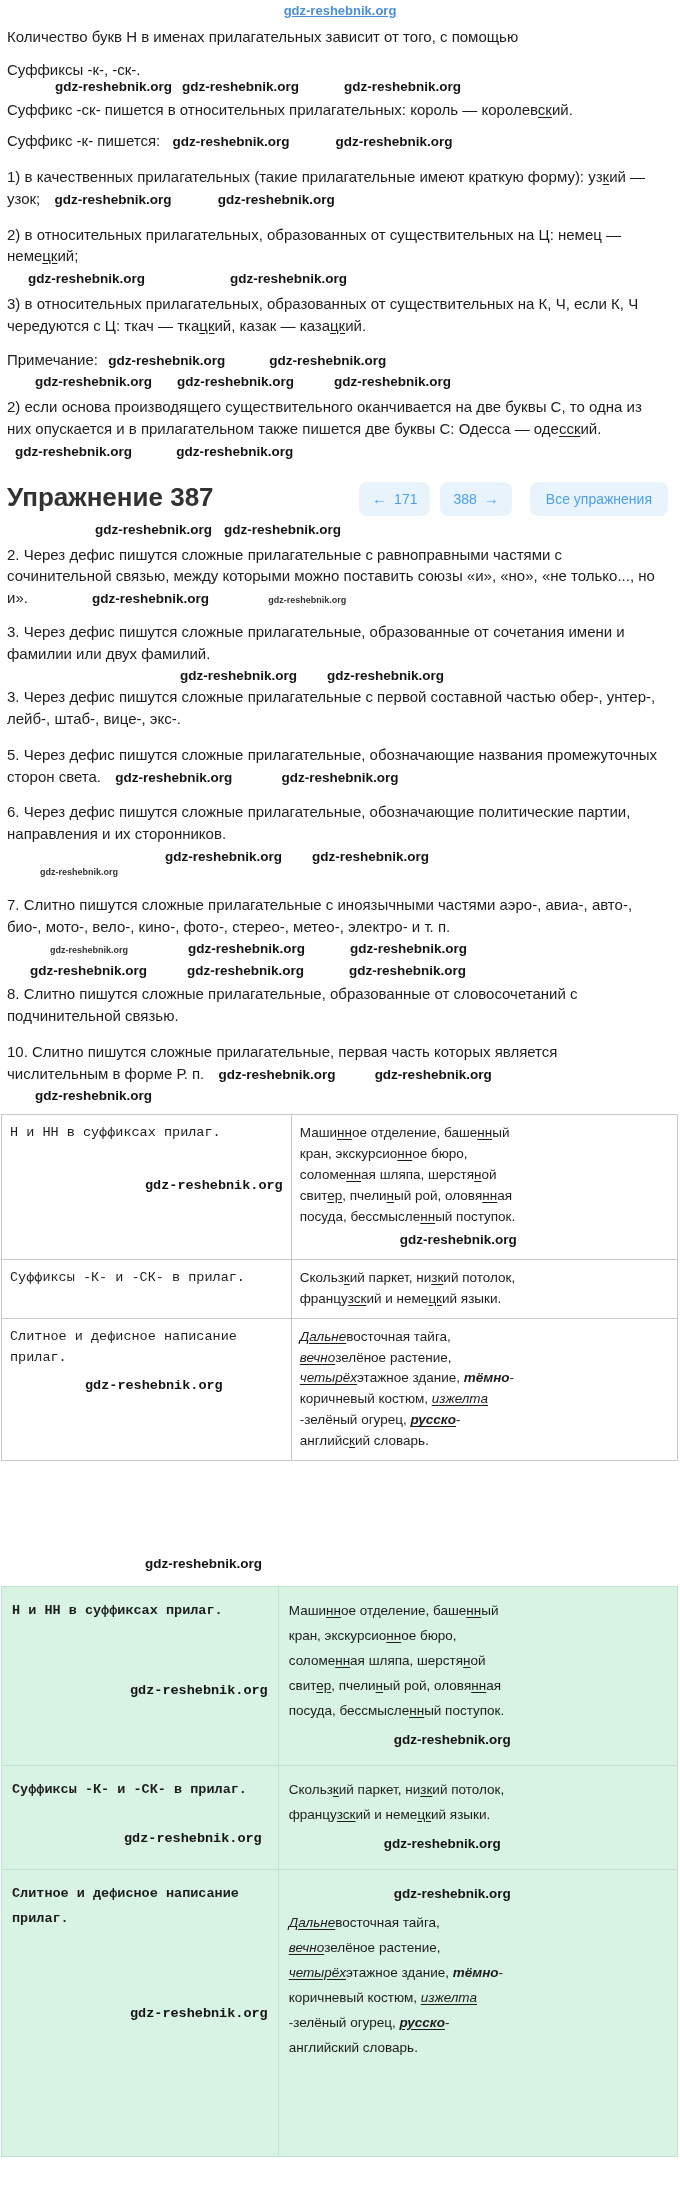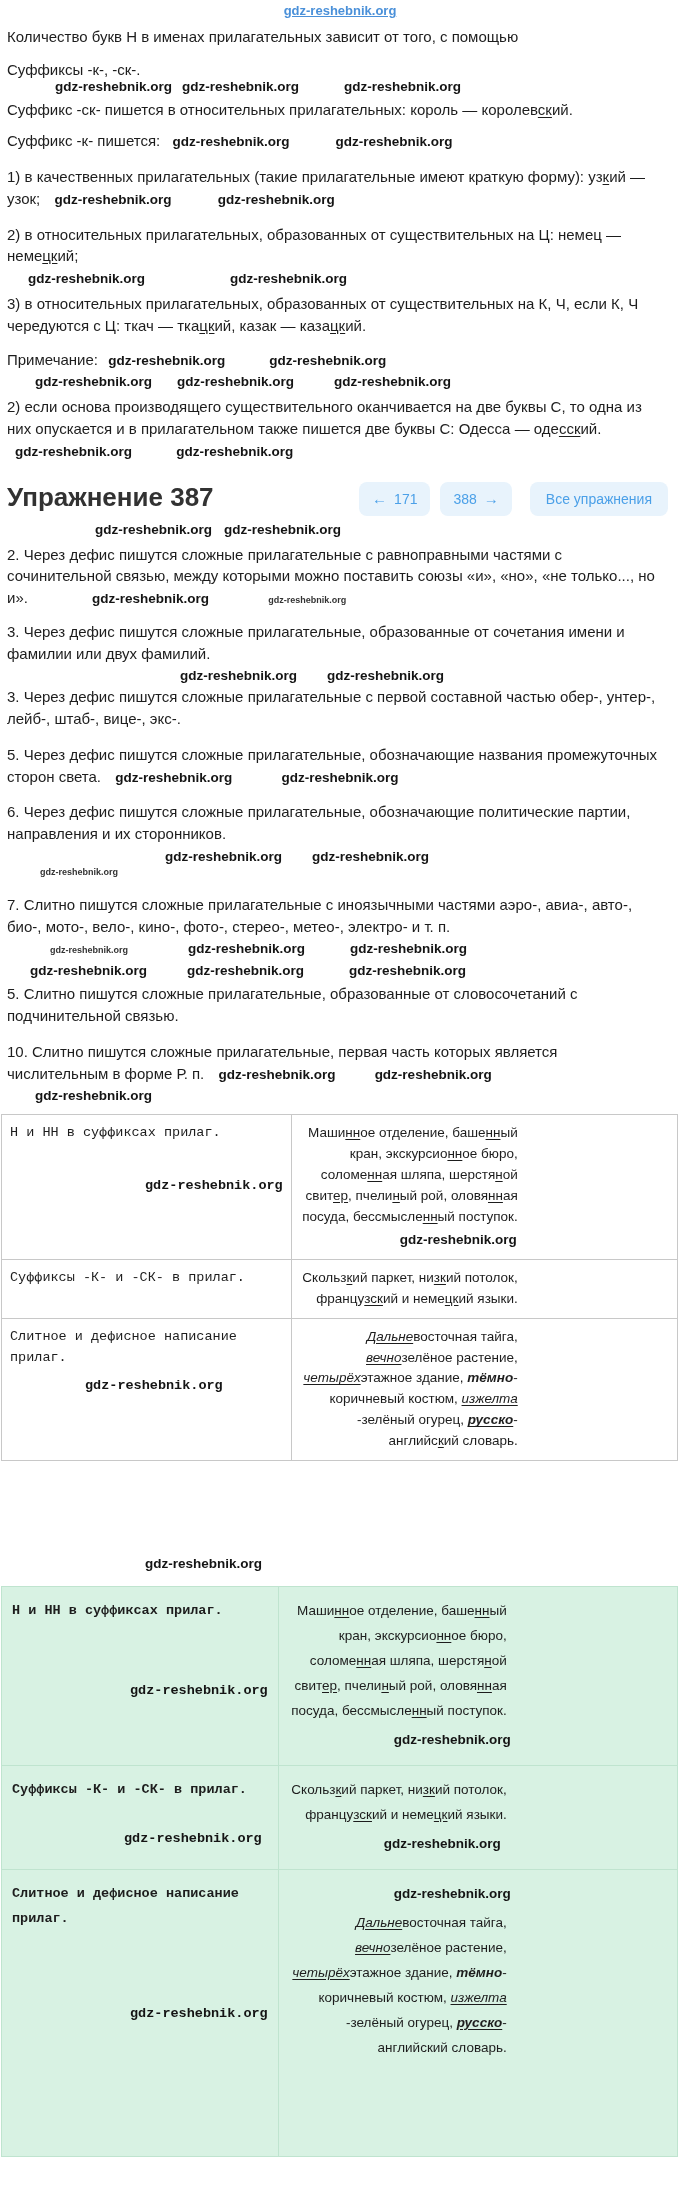--- a/index.html
+++ b/index.html
@@ -21,21 +21,21 @@
   .btn{display:inline-flex;align-items:center;gap:7px;background:#e8f3fc;
     color:#4ba0e8;border:none;border-radius:8px;font-size:14px;
     font-family:inherit;padding:9px 13px;cursor:pointer;}
   .btn.wide{padding:9px 16px;}
   .btn .arr{font-size:15px;line-height:1;}
   table{border-collapse:collapse;width:677px;margin-left:1px;
     font-size:13.5px;line-height:1.55;color:#1d1d1d;}
   .t1{margin-top:8px;}
   .t1 td{border:1px solid #c8c8c8;vertical-align:top;padding:8px;}
   td.lbl{width:238px;font-family:Liberation Mono, monospace;}
-  .cnt-inner{max-width:218px;text-align:right;}
+  .cnt-inner{max-width:218px;}
   .t2{background:#d8f2e3;margin-top:12px;line-height:1.85;}
   .t2 td{border:1px solid #bfe4cf;vertical-align:top;padding:12px 10px;}
   .t2 td.lbl{font-weight:700;}
 </style>
 </head>
 <body>
 
 <div class="page">
 
   <a class="toplink" href="#">gdz-reshebnik.org</a>
@@ -154,21 +154,21 @@
     <span class="wm" style="margin-left:45px">gdz-reshebnik.org</span>
   </div>
 
 
   <div class="wmrow">
     <span class="wm" style="margin-left:30px">gdz-reshebnik.org</span>
     <span class="wm" style="margin-left:40px">gdz-reshebnik.org</span>
     <span class="wm" style="margin-left:45px">gdz-reshebnik.org</span>
   </div>
 
-  <p class="p" style="margin-top:2px">5. Слитно пишутся сложные прилагательные, образованные от словосочетаний с подчинительной связью.</p>
+  <p class="p" style="margin-top:2px">8. Слитно пишутся сложные прилагательные, образованные от словосочетаний с подчинительной связью.</p>
 
   <p class="p" style="margin-top:14px">
     <span>10. Слитно пишутся сложные прилагательные, первая часть которых является числительным в форме Р. п.</span>
     <span class="wm" style="margin-left:10px">gdz-reshebnik.org</span>
     <span class="wm" style="margin-left:35px">gdz-reshebnik.org</span>
   </p>
 
   <div class="wmrow">
     <span class="wm" style="margin-left:35px">gdz-reshebnik.org</span>
   </div>

